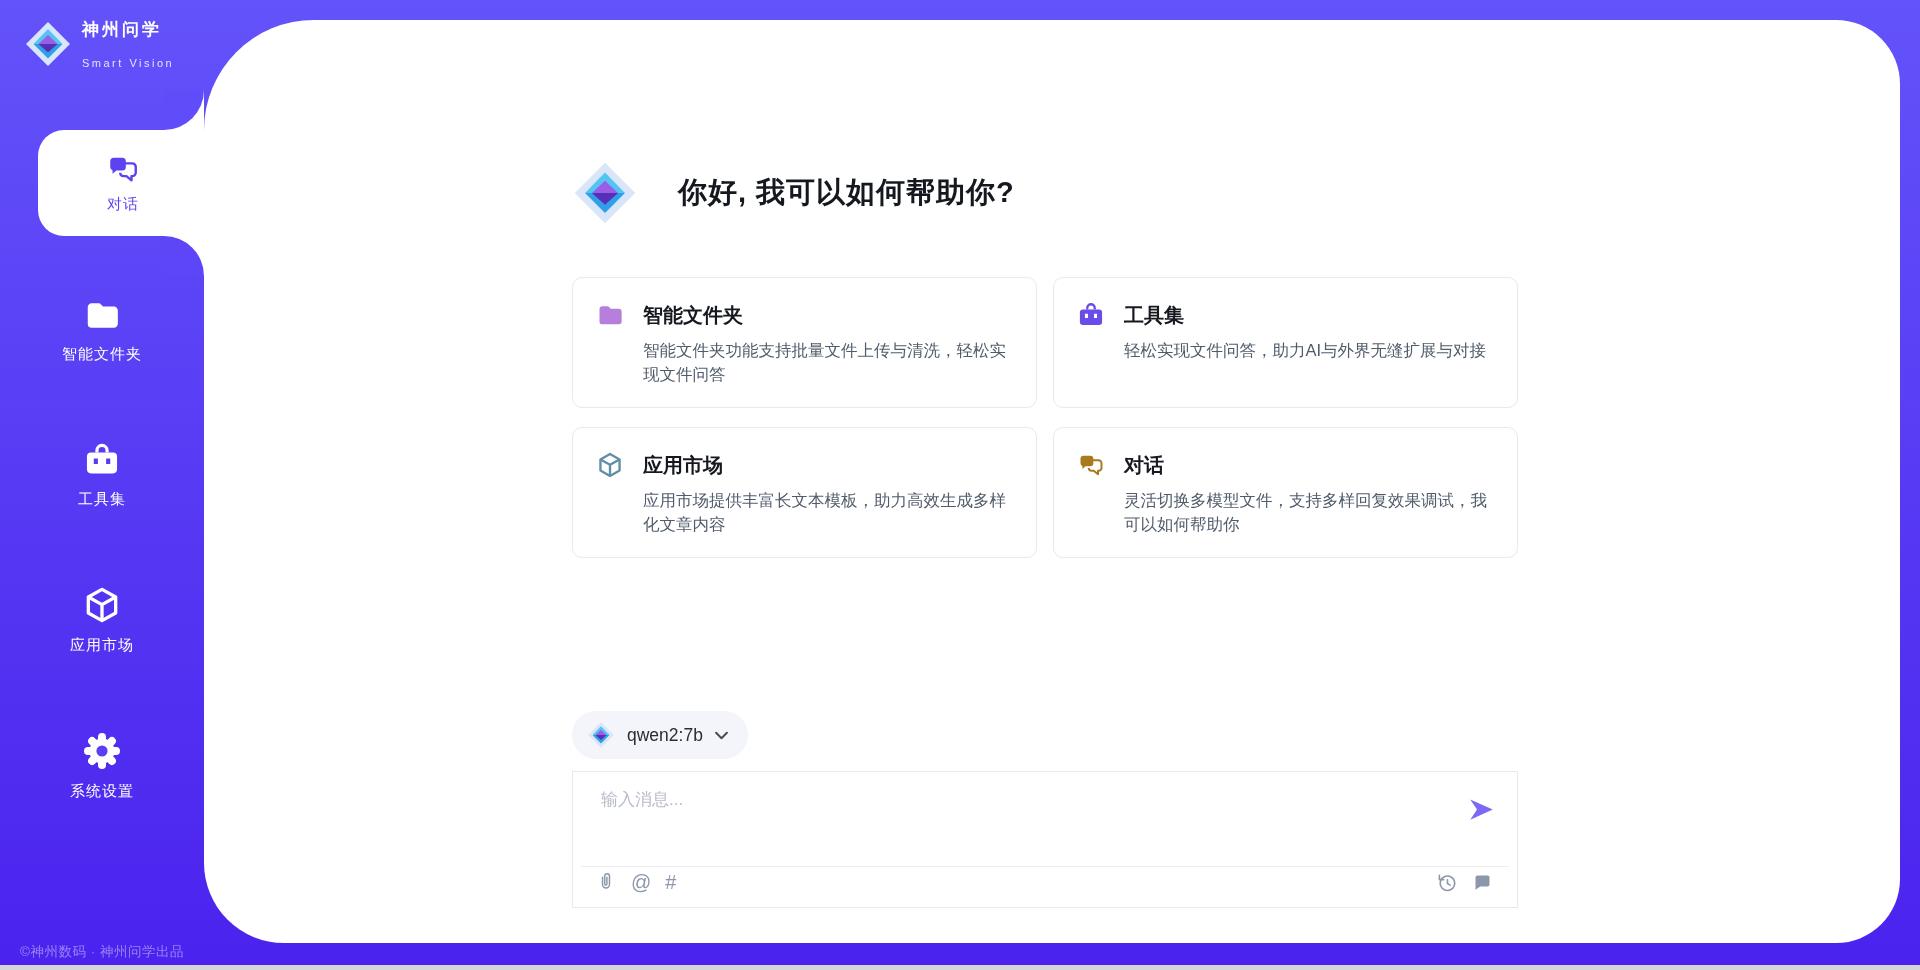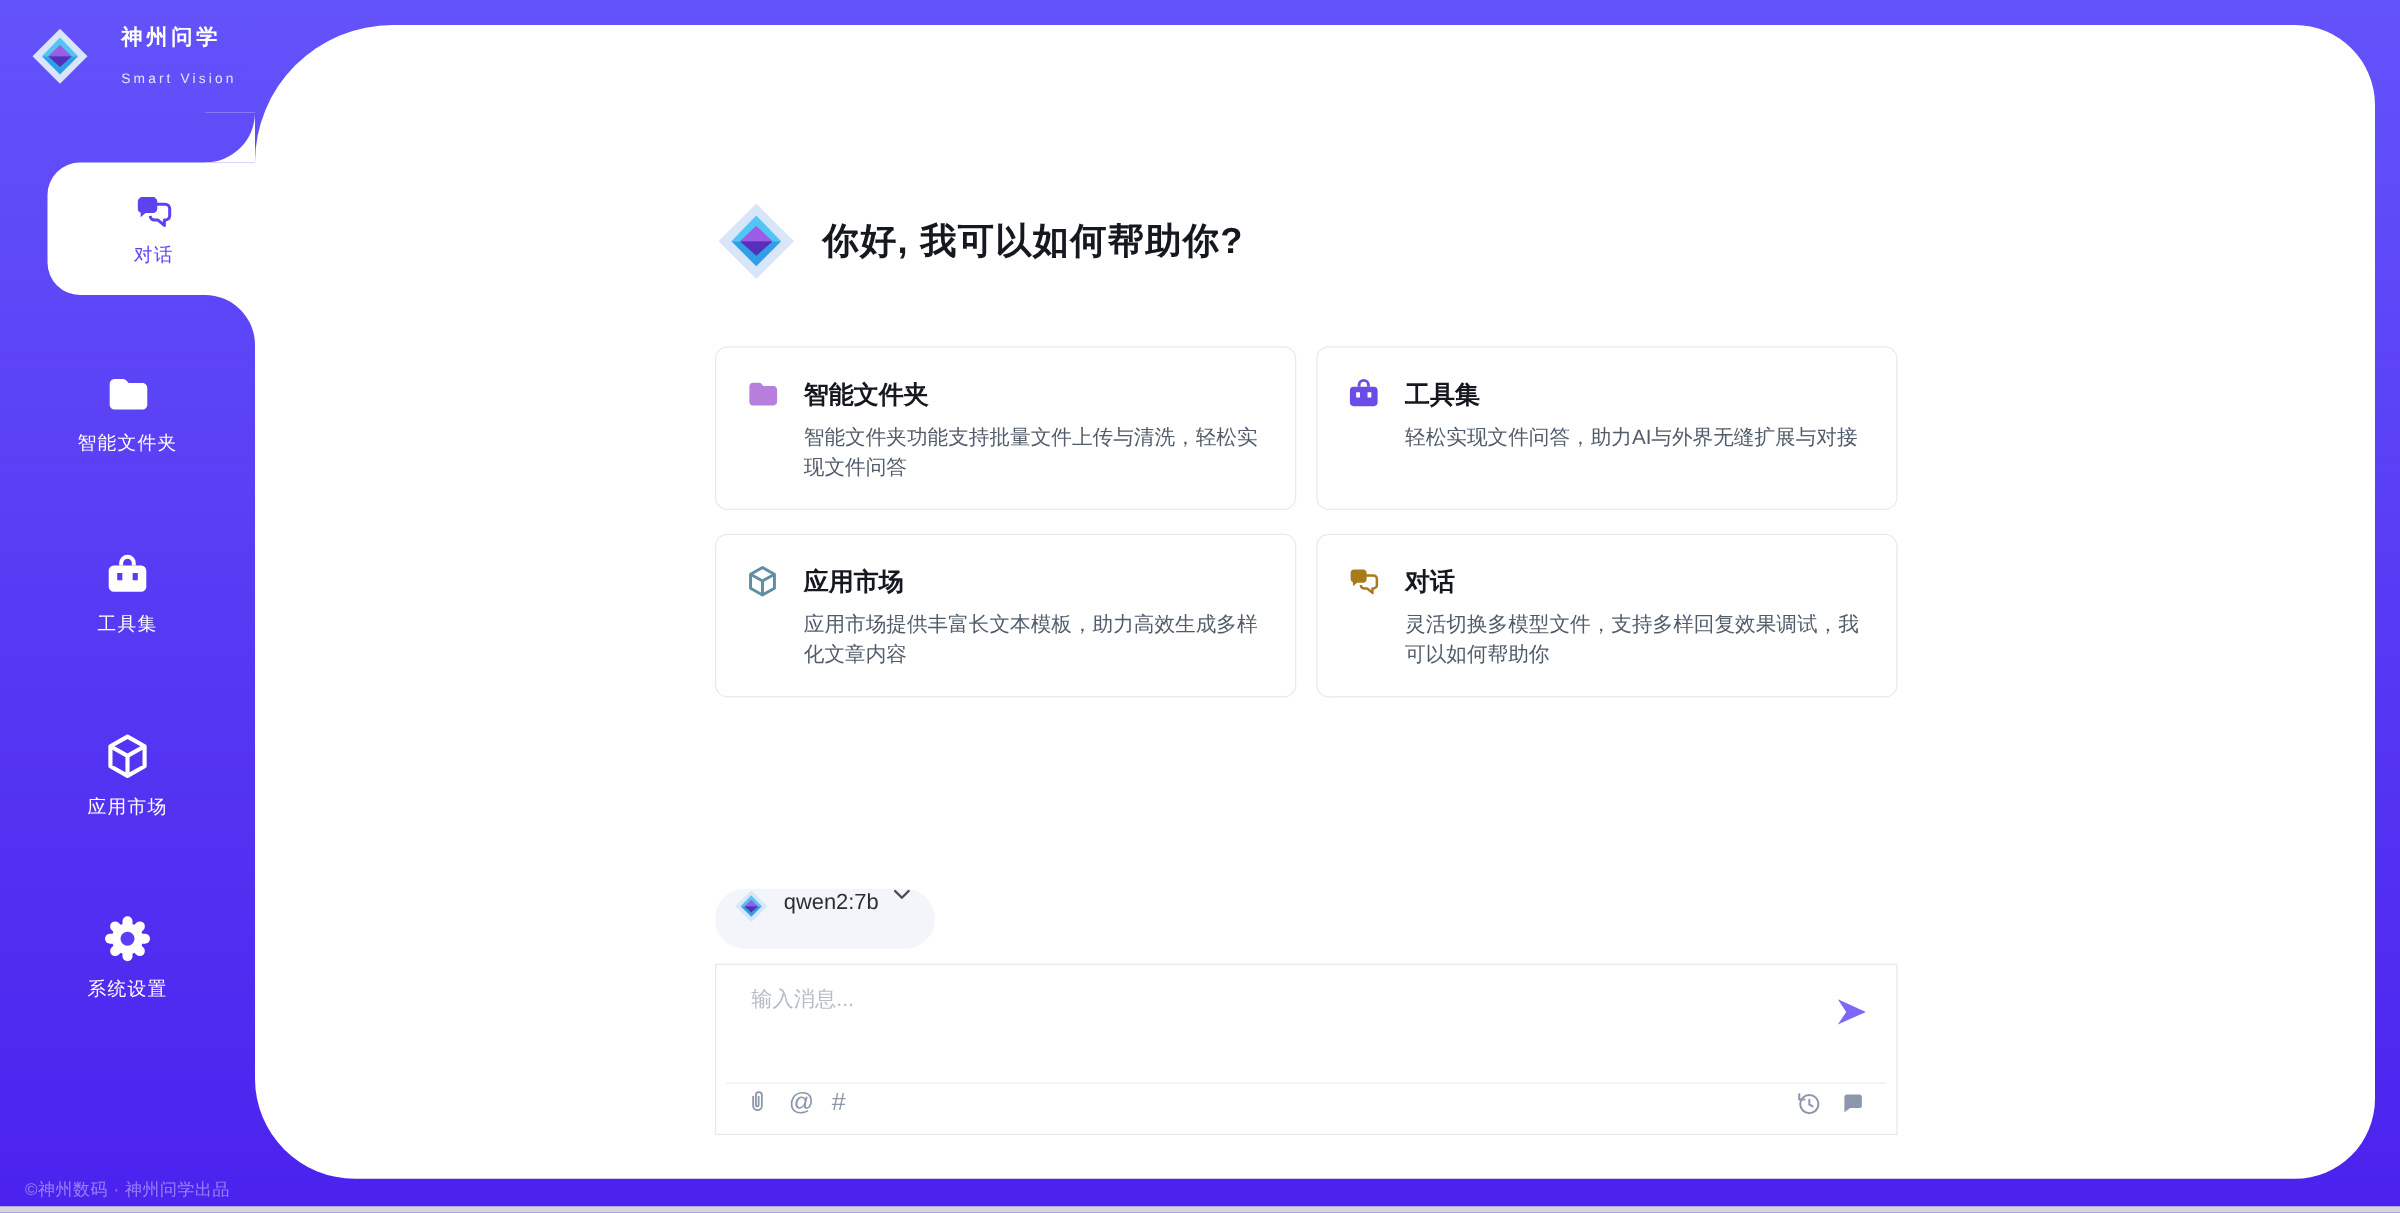--- a/index.html
+++ b/index.html
@@ -6,21 +6,21 @@
   html,body { width:1920px; height:970px; overflow:hidden; }
   body {
     font-family:"Liberation Sans","DejaVu Sans",sans-serif;
     background:linear-gradient(180deg,#6353fa 0%,#4b22ee 100%);
     position:relative;
   }
   svg { display:block; }
 
   
   .sidebar { position:absolute; left:0; top:0; width:204px; height:970px; }
-  .brand { position:absolute; left:24px; top:18px; display:flex; align-items:flex-end; gap:25px; }
+  .brand { position:absolute; left:24px; top:18px; display:flex; align-items:center; gap:10px; }
   .brand-txt .cn { color:#fff; font-size:17px; font-weight:700; letter-spacing:3px; }
   .brand-txt .en { color:#e7e4ff; font-size:11px; letter-spacing:2.5px; margin-top:16px; }
 
   .nav-active {
     position:absolute; left:38px; top:130px; width:170px; height:106px;
     background:#fff; border-radius:26px 0 0 26px;
     display:flex; flex-direction:column; align-items:center; justify-content:center;
     color:#5b43f2; cursor:pointer;
   }
   .nav-active .lbl { font-size:15px; margin-top:9px; letter-spacing:1px; }
@@ -47,38 +47,38 @@
   .side-footer {
     position:absolute; left:0; top:927px; width:204px; text-align:center;
     color:rgba(255,255,255,.42); font-size:13.5px; letter-spacing:.5px; white-space:nowrap;margin-top:16px;
   }
 
   
   .panel {
     position:absolute; left:204px; top:20px; right:20px; bottom:27px;
     background:#fff; border-radius:110px 64px 64px 80px; overflow:hidden;
   }
-  .greeting { position:absolute; left:368px; top:140px; display:flex; align-items:center; gap:20px; }
+  .greeting { position:absolute; left:368px; top:140px; display:flex; align-items:center; gap:40px; }
   .greeting h1 { font-size:29px; font-weight:700; color:#15181f; letter-spacing:1px; }
 
   .cards {
     position:absolute; left:368px; top:257px;
     display:grid; grid-template-columns:465px 465px; column-gap:16px; row-gap:19px;
   }
   .card {
     height:131px; background:#fff; border:1px solid #e8e9f1; border-radius:10px;
     padding:23px 24px 0 23px; cursor:pointer;
   }
   .card-head { display:flex; align-items:center; gap:19px; }
   .card-title { font-size:20px; font-weight:700; color:#15181f; }
   .card-desc { margin:9px 0 0 47px; font-size:16.5px; line-height:24px; color:#515c6b; }
 
   .model-pill {
     position:absolute; left:368px; top:691px; height:48px; border-radius:24px;
-    background:#f4f5fa; display:inline-flex; gap:12px;
+    background:#f4f5fa; display:inline-flex; align-items:center; gap:12px;
     padding:0 20px 0 15px; cursor:pointer;
   }
   .model-name { font-size:17.5px; color:#2c2d33; }
 
   .composer {
     position:absolute; left:368px; top:751px; width:946px; height:137px;
     border:1.5px solid #e7e8f0; border-radius:0; background:#fff;
   }
   .composer textarea {
     position:absolute; left:28px; top:16px; width:830px; height:56px;

